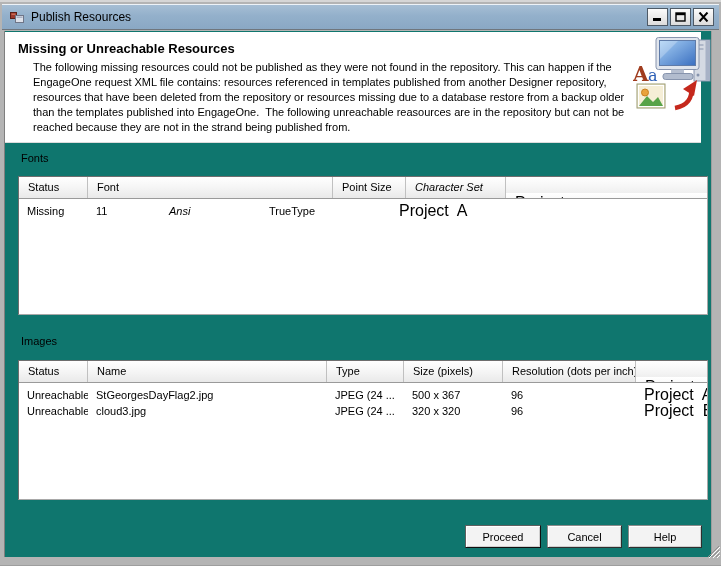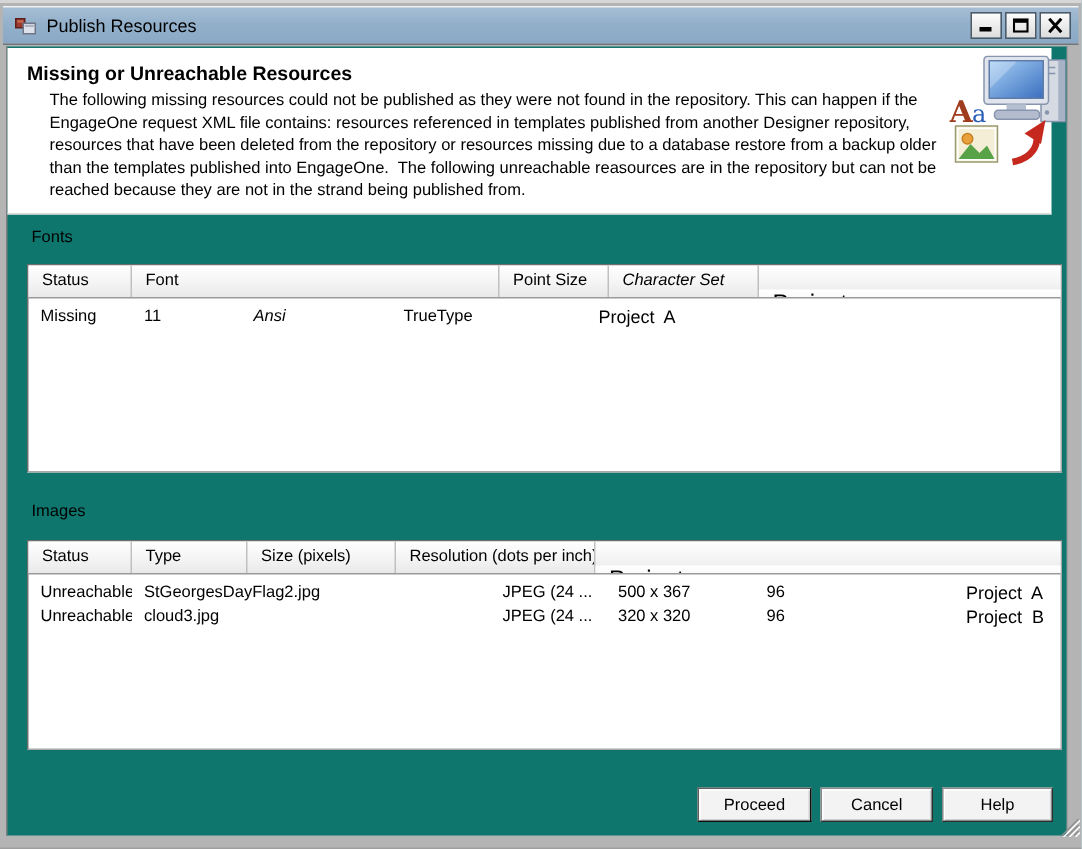--- a/index.html
+++ b/index.html
@@ -44,21 +44,21 @@
   .images-table{top:329px;height:140px;}
   .lv-header{display:flex;height:22px;background:linear-gradient(#ffffff,#f5f5f5 50%,#e9e9e9);border-bottom:1px solid #9a9a9a;box-sizing:border-box;}
   .hcell{
     box-sizing:border-box;border-right:1px solid #c0c0c0;padding-left:9px;
     font-size:11px;line-height:20px;white-space:nowrap;overflow:hidden;color:#000;
   }
   .hcell.last{flex:1;border-right:none;font-size:16px;background:linear-gradient(#ffffff,#fafafa);margin-top:16px;}
   .lv-body{padding-top:4px;}
   .lv-row{display:flex;height:16px;line-height:16px;}
   .rcell{box-sizing:border-box;padding-left:8px;font-size:11px;white-space:pre;overflow:hidden;color:#000;}
-  .rcell.last{flex:1;font-size:12px;}
+  .rcell.last{flex:1;font-size:16px;}
   
   .fonts-table .c0{width:69px;} .fonts-table .c1{width:245px;} .fonts-table .c2{width:73px;}
   .fonts-table .c3{width:100px;font-style:italic;} .fonts-table .c4{width:130px;}
   
   .images-table .c0{width:69px;} .images-table .c1{width:239px;} .images-table .c2{width:77px;}
   .images-table .c3{width:99px;} .images-table .c4{width:133px;}
   
   .btn{
     position:absolute;top:494px;height:23px;font-family:"Liberation Sans",sans-serif;font-size:11px;color:#000;
     background:#f3f3f3;border:1px solid;border-color:#8a8a8a #2e2e2e #2e2e2e #8a8a8a;
@@ -167,20 +167,21 @@
           <div class="rcell c4">TrueType</div>
           <div class="rcell c5 last">Project  A</div>
         </div>
       </div>
     </div>
 
     <div class="group-label images-label">Images</div>
     <div class="lv images-table">
       <div class="lv-header">
         <div class="hcell c0">Status</div>
+        <div class="hcell c1">Name</div>
         <div class="hcell c2">Type</div>
         <div class="hcell c3">Size (pixels)</div>
         <div class="hcell c4">Resolution (dots per inch)</div>
         <div class="hcell c5 last">Project</div>
       </div>
       <div class="lv-body">
         <div class="lv-row">
           <div class="rcell c0">Unreachable</div>
           <div class="rcell c1">StGeorgesDayFlag2.jpg</div>
           <div class="rcell c2">JPEG (24 ...</div>

